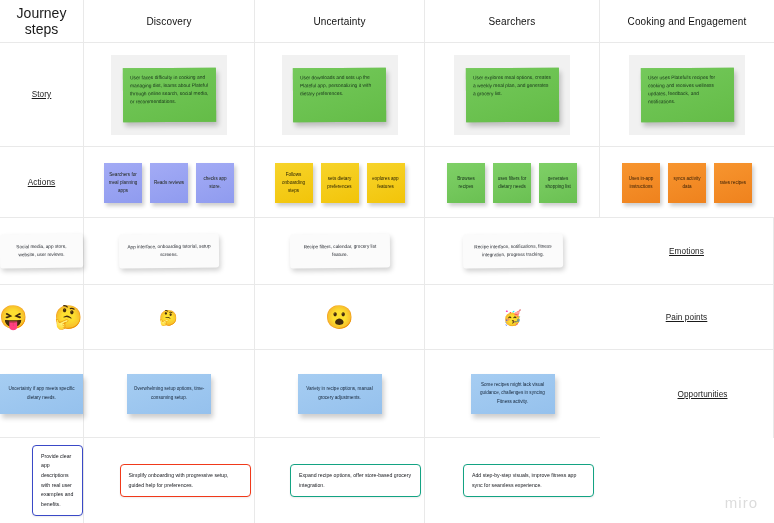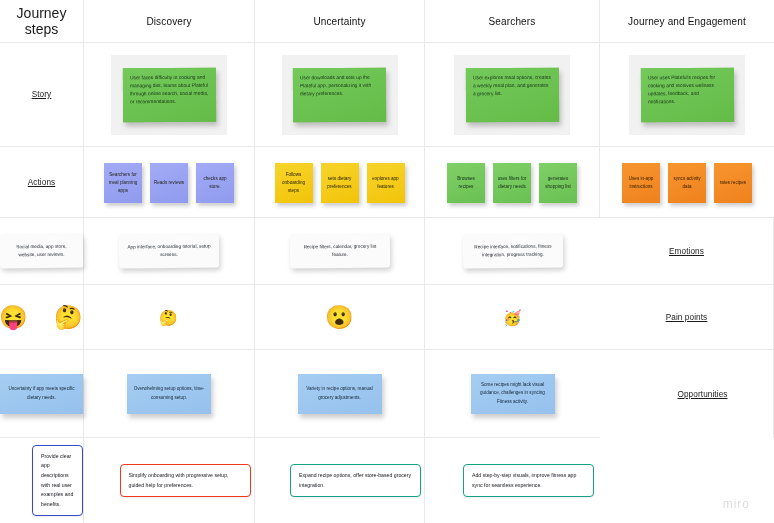--- a/index.html
+++ b/index.html
@@ -176,23 +176,23 @@
     padding: 6px 8px;
     box-sizing: border-box;
     color: #16181d;
     text-align: left;
     box-shadow: 0 1px 2px rgba(0,0,0,.07);
   }
 
   
   .watermark {
     position: absolute;
-    right: 24px;
+    right: 16px;
     bottom: 12px;
-    font-size: 12px;
+    font-size: 15px;
     letter-spacing: 1px;
     color: #dcdcdc;
     user-select: none;
     pointer-events: none;
   }
 </style>
 </head>
 <body>
 
 <div id="board">
@@ -204,21 +204,21 @@
     <div class="cell">
       <span class="col-head">Discovery</span>
     </div>
     <div class="cell">
       <span class="col-head">Uncertainty</span>
     </div>
     <div class="cell">
       <span class="col-head">Searchers</span>
     </div>
     <div class="cell lastcol">
-      <span class="col-head">Journey and Engagement</span>
+      <span class="col-head">Cooking and Engagement</span>
     </div>
 
     <div class="cell">
       <span class="row-label">Story</span>
     </div>
     <div class="cell">
       <div class="story-frame">
         <div class="note-green">User faces difficulty in cooking and managing diet, learns about Plateful through online search, social media, or recommendations.</div>
       </div>
     </div>

